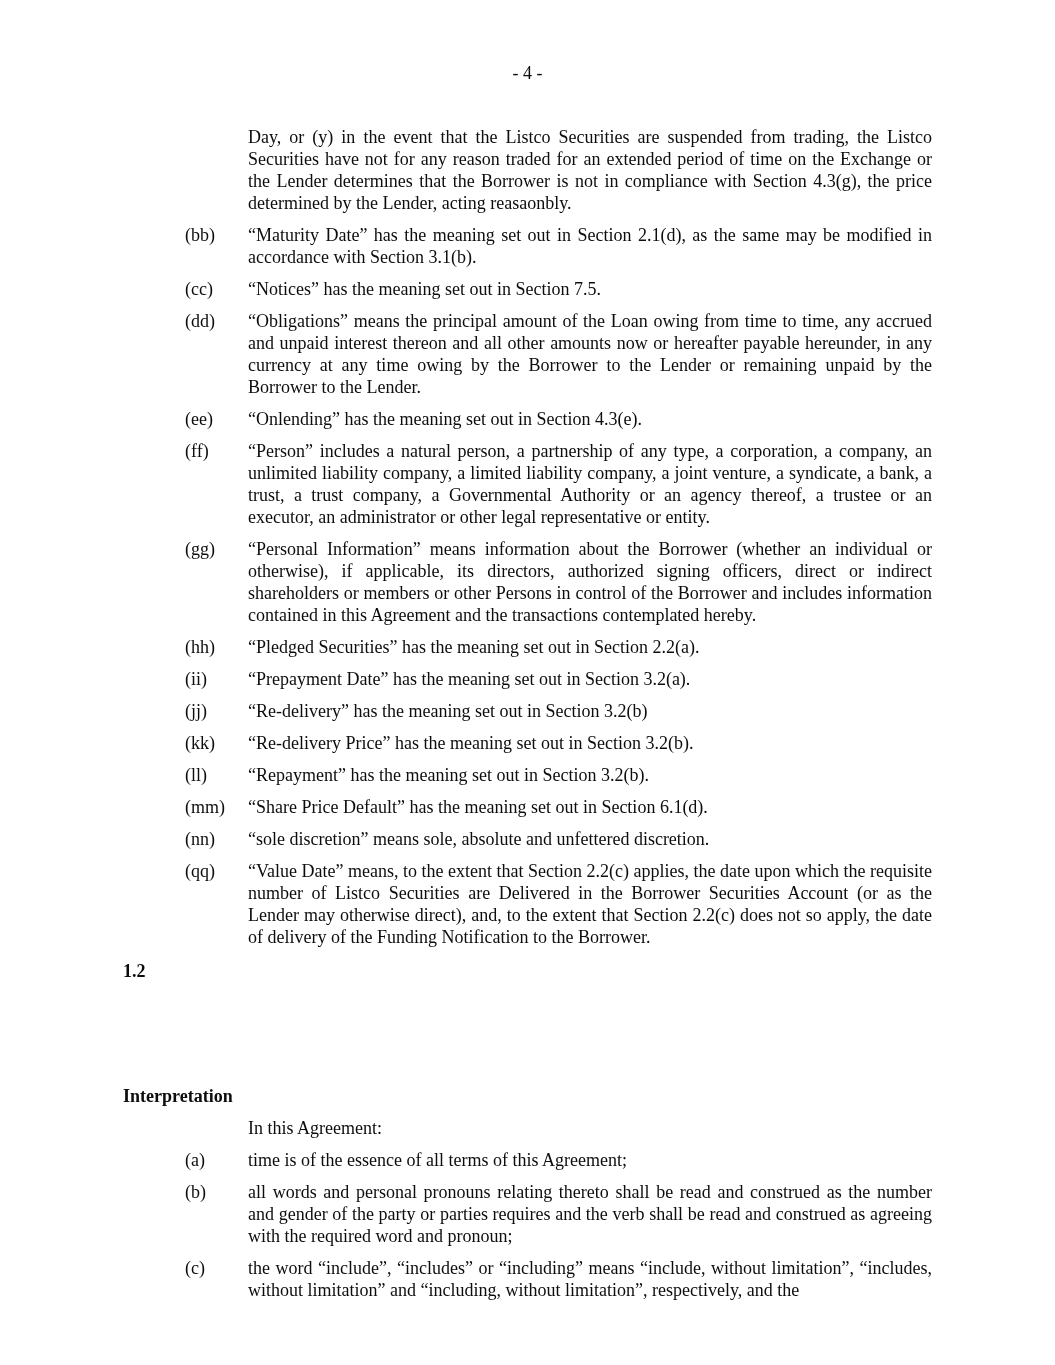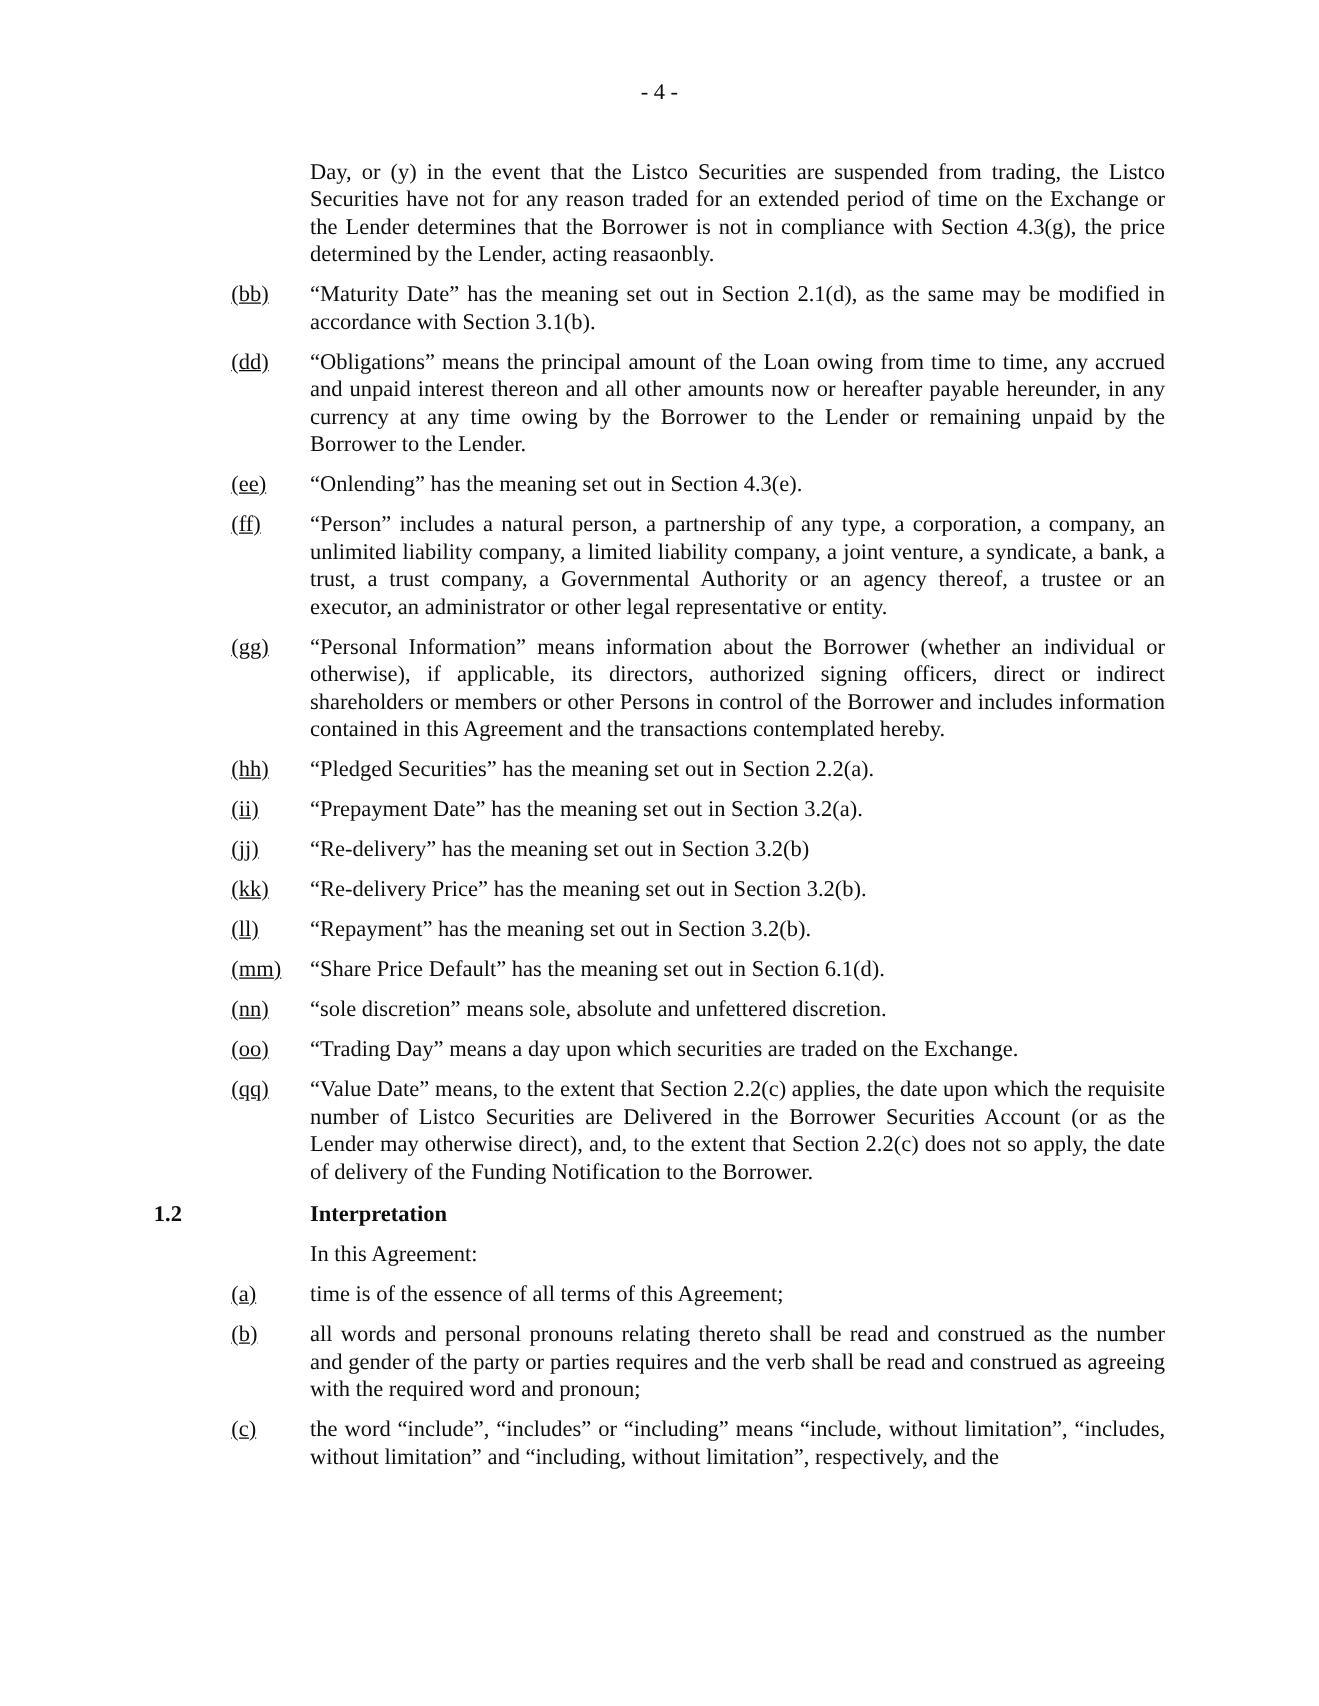--- a/index.html
+++ b/index.html
@@ -35,30 +35,30 @@
   .intro {
     margin: 0 123px 0 248px;
     text-align: justify;
   }
   .entry {
     display: flex;
     margin: 10px 123px 0 185px;
   }
   .entry .lbl {
     flex: 0 0 63px;
-    text-decoration: underline;
   }
   .entry .txt {
     flex: 1;
     text-align: justify;
   }
   .section-head {
     display: flex;
     margin: 12px 123px 0 123px;
     font-weight: bold;
+    flex-direction: column;
   }
   .section-head .num {
     flex: 0 0 125px;
   }
   .lead-in {
     margin: 10px 123px 0 248px;
   }
   b { font-weight: normal; }
 </style>
 </head>
@@ -67,20 +67,24 @@
 <div class="page">
   <div class="page-number">- 4 -</div>
   <div class="content">
     <p class="intro">Day, or (y) in the event that the Listco Securities are suspended from trading, the Listco Securities have not for any reason traded for an extended period of time on the Exchange or the Lender determines that the Borrower is not in compliance with Section 4.3(g), the price determined by the Lender, acting reasaonbly.</p>
     <div id="definitions">
   <div class="entry">
     <div class="lbl">(bb)</div>
     <div class="txt"><b>“Maturity Date”</b><span> has the meaning set out in Section 2.1(d), as the same may be modified in accordance with Section 3.1(b).</span></div>
   </div>
 
+  <div class="entry">
+    <div class="lbl">(cc)</div>
+    <div class="txt"><b>“Notices”</b><span> has the meaning set out in Section 7.5.</span></div>
+  </div>
 
   <div class="entry">
     <div class="lbl">(dd)</div>
     <div class="txt"><b>“Obligations”</b><span> means the principal amount of the Loan owing from time to time, any accrued and unpaid interest thereon and all other amounts now or hereafter payable hereunder, in any currency at any time owing by the Borrower to the Lender or remaining unpaid by the Borrower to the Lender.</span></div>
   </div>
 
   <div class="entry">
     <div class="lbl">(ee)</div>
     <div class="txt"><b>“Onlending”</b><span> has the meaning set out in Section 4.3(e).</span></div>
   </div>
@@ -123,24 +127,20 @@
   <div class="entry">
     <div class="lbl">(mm)</div>
     <div class="txt"><b>“Share Price Default”</b><span> has the meaning set out in Section 6.1(d).</span></div>
   </div>
 
   <div class="entry">
     <div class="lbl">(nn)</div>
     <div class="txt"><b>“sole discretion”</b><span> means sole, absolute and unfettered discretion.</span></div>
   </div>
 
-  <div class="entry">
-    <div class="lbl">(oo)</div>
-    <div class="txt"><b>“Trading Day”</b><span> means a day upon which securities are traded on the Exchange.</span></div>
-  </div>
 
 
   <div class="entry">
     <div class="lbl">(qq)</div>
     <div class="txt"><b>“Value Date”</b><span> means, to the extent that Section 2.2(c) applies, the date upon which the requisite number of Listco Securities are Delivered in the Borrower Securities Account (or as the Lender may otherwise direct), and, to the extent that Section 2.2(c) does not so apply, the date of delivery of the Funding Notification to the Borrower.</span></div>
   </div>
 </div>
     <div class="section-head">
       <div class="num">1.2</div>
       <div class="ttl">Interpretation</div>

